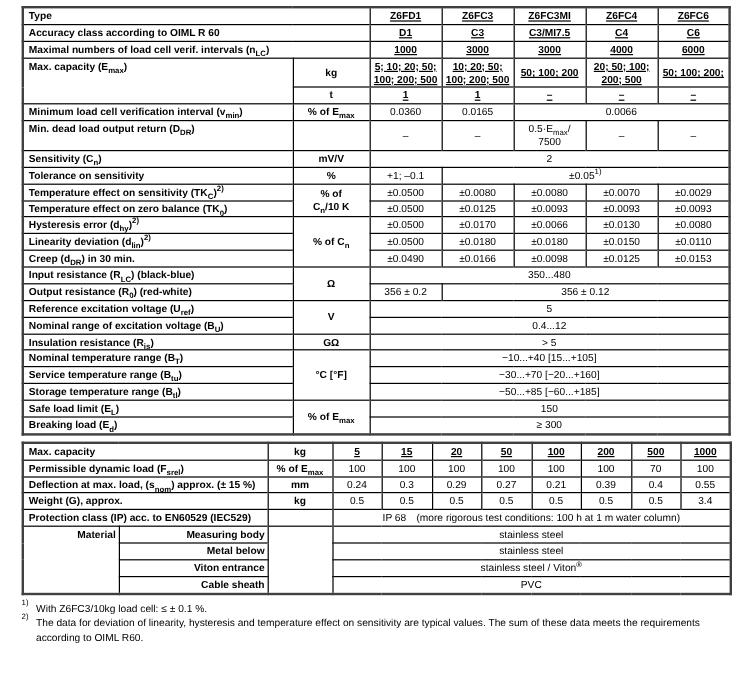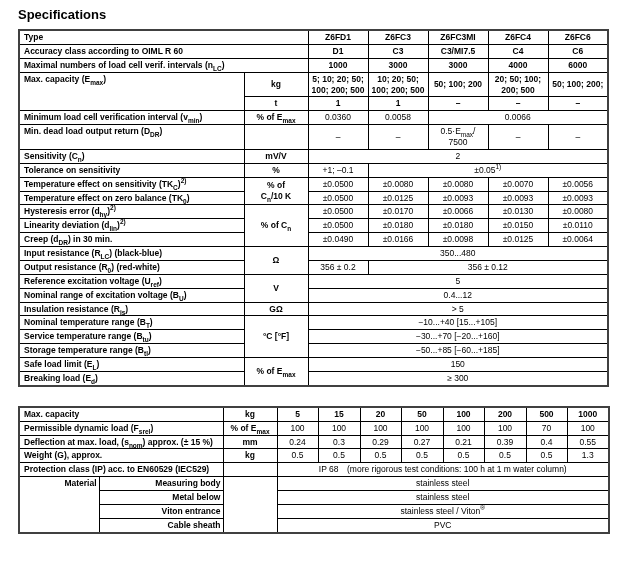--- a/index.html
+++ b/index.html
@@ -1,40 +1,39 @@
 <!DOCTYPE html>
 <html><head>
 <meta charset="utf-8">
 <style>
   html,body{margin:0;padding:0;background:#ffffff;}
   body{width:623px;height:562px;font-family:"Liberation Sans",sans-serif;color:#000;}
   .page{padding:5px 0 0 18px;}
   h1{font-size:13px;font-weight:bold;margin:2px 0 7px 0;}
   table{border-collapse:collapse;table-layout:fixed;width:589px;border:2px solid #404040;font-size:8.5px;line-height:1.28;}
-  #t2{margin-top:19px;width:590px;}
+  #t2{margin-top:5px;width:590px;}
   td{border-left:1px solid #000;border-right:1px solid #000;padding:1px 2px;vertical-align:middle;word-wrap:break-word;}
   tbody.g td{border-top:1px solid #000;}
   tbody:first-child td{border-top:none;}
   .lbl{font-weight:bold;text-align:left;vertical-align:top;padding-left:4px;}
   .sub{font-weight:bold;text-align:right;vertical-align:top;}
   .mat{font-weight:bold;vertical-align:top;padding-left:4px;text-align:right;}
   .unit{font-weight:bold;text-align:center;}
   .val{text-align:center;}
-  .b{font-weight:bold;}
+  .b{font-weight:bold;text-decoration:underline;}
   sub,sup{font-size:6.5px;line-height:0;}
   #footnotes{margin-top:6px;font-size:8.5px;width:589px;}
   .fn{display:flex;margin-bottom:1px;}
   .fn sup{flex:0 0 12px;font-size:6.5px;padding-top:1px;}
   .fn span{flex:1;line-height:1.35;}
 </style>
 </head>
 <body>
 
 <div class="page">
-  <h1>Specifications</h1>
 
   <table id="t1">
     <colgroup>
       <col style="width:225px">
         <col style="width:64px">
       <col style="width:60px">
         <col style="width:60px">
         <col style="width:60px">
         <col style="width:60px">
         <col style="width:60px">
@@ -84,21 +83,21 @@
           <td class="val b">–</td>
           <td class="val b">–</td>
           <td class="val b">–</td>
         </tr>
       </tbody>
       <tbody class="g">
         <tr>
           <td class="lbl">Minimum load cell verification interval (v<sub>min</sub>)</td>
           <td class="unit">% of E<sub>max</sub></td>
           <td class="val">0.0360</td>
-          <td class="val">0.0058</td>
+          <td class="val">0.0165</td>
           <td class="val" colspan="3">0.0066</td>
         </tr>
       </tbody>
       <tbody class="g">
         <tr>
           <td class="lbl">Min. dead load output return (D<sub>DR</sub>)</td>
           <td class="unit"></td>
           <td class="val">–</td>
           <td class="val">–</td>
           <td class="val">0.5·E<sub>max</sub>/<br>7500</td>
@@ -118,21 +117,21 @@
         </tr>
       </tbody>
       <tbody class="g">
         <tr>
           <td class="lbl">Temperature effect on sensitivity (TK<sub>C</sub>)<sup>2)</sup></td>
           <td class="unit" rowspan="2">% of<br>C<sub>n</sub>/10 K</td>
           <td class="val">±0.0500</td>
           <td class="val">±0.0080</td>
           <td class="val">±0.0080</td>
           <td class="val">±0.0070</td>
-          <td class="val">±0.0056</td>
+          <td class="val">±0.0029</td>
         </tr>
         <tr>
           <td class="lbl">Temperature effect on zero balance (TK<sub>0</sub>)</td>
           <td class="val">±0.0500</td>
           <td class="val">±0.0125</td>
           <td class="val">±0.0093</td>
           <td class="val">±0.0093</td>
           <td class="val">±0.0093</td>
         </tr>
       </tbody>
@@ -153,21 +152,21 @@
           <td class="val">±0.0180</td>
           <td class="val">±0.0150</td>
           <td class="val">±0.0110</td>
         </tr>
         <tr>
           <td class="lbl">Creep (d<sub>DR</sub>) in 30 min.</td>
           <td class="val">±0.0490</td>
           <td class="val">±0.0166</td>
           <td class="val">±0.0098</td>
           <td class="val">±0.0125</td>
-          <td class="val">±0.0064</td>
+          <td class="val">±0.0153</td>
         </tr>
       </tbody>
       <tbody class="g">
         <tr>
           <td class="lbl">Input resistance (R<sub>LC</sub>) (black-blue)</td>
           <td class="unit" rowspan="2">Ω</td>
           <td class="val" colspan="5">350...480</td>
         </tr>
         <tr>
           <td class="lbl">Output resistance (R<sub>0</sub>) (red-white)</td>
@@ -277,21 +276,21 @@
         <tr>
           <td class="lbl" colspan="2">Weight (G), approx.</td>
           <td class="unit">kg</td>
           <td class="val">0.5</td>
           <td class="val">0.5</td>
           <td class="val">0.5</td>
           <td class="val">0.5</td>
           <td class="val">0.5</td>
           <td class="val">0.5</td>
           <td class="val">0.5</td>
-          <td class="val">1.3</td>
+          <td class="val">3.4</td>
         </tr>
       </tbody>
       <tbody class="g">
         <tr>
           <td class="lbl" colspan="2">Protection class (IP) acc. to EN60529 (IEC529)</td>
           <td class="unit"></td>
           <td class="val" colspan="8">IP 68  (more rigorous test conditions: 100 h at 1 m water column)</td>
         </tr>
       </tbody>
       <tbody class="g">
@@ -310,14 +309,22 @@
           <td class="val" colspan="8">stainless steel / Viton<sup>®</sup></td>
         </tr>
         <tr>
           <td class="sub">Cable sheath</td>
           <td class="val" colspan="8">PVC</td>
         </tr>
       </tbody>
     </table>
 
   <div id="footnotes">
+    <div class="fn">
+        <sup>1)</sup>
+        <span>With Z6FC3/10kg load cell: ≤ ± 0.1 %.</span>
+      </div>
+    <div class="fn">
+        <sup>2)</sup>
+        <span>The data for deviation of linearity, hysteresis and temperature effect on sensitivity are typical values. The sum of these data meets the requirements according to OIML R60.</span>
+      </div>
   </div>
 </div>
 
 </body></html>

